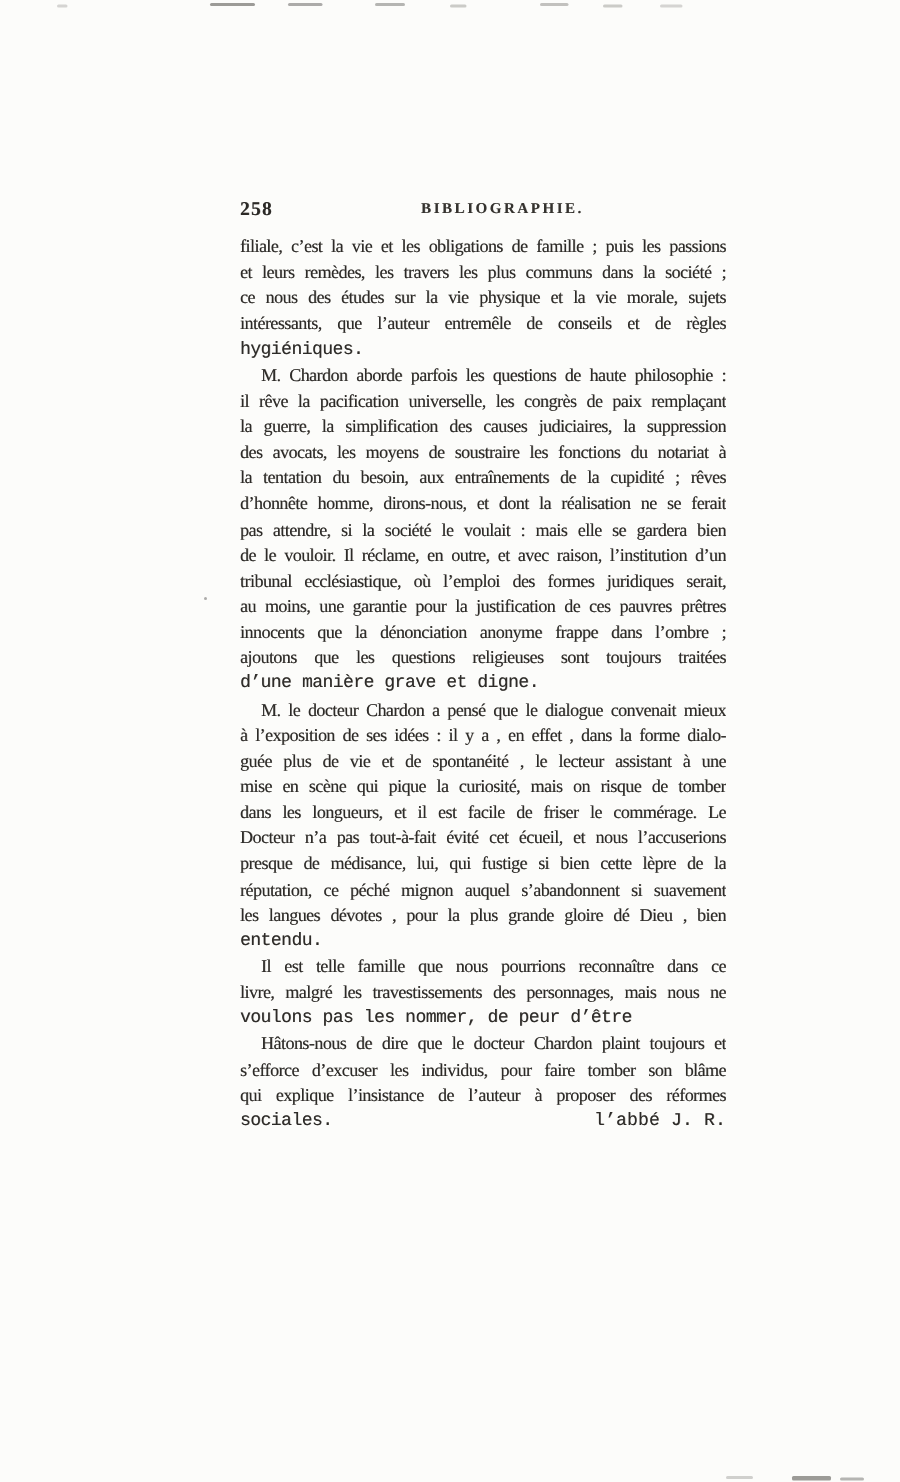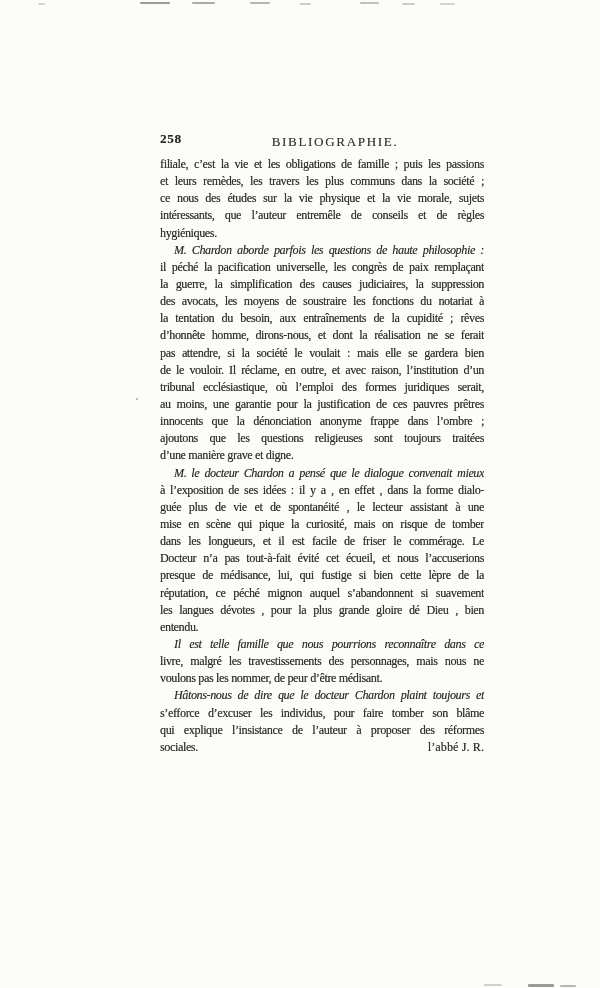--- a/index.html
+++ b/index.html
@@ -29,22 +29,22 @@
     font-size: 13px;
     font-weight: 700;
     letter-spacing: 0.8px;
     color: #2b2926;
     text-shadow: 0.3px 0.3px 0.4px rgba(45,40,35,0.45);
   }
 
   .running-head {
     text-align: center;
     padding-top: 3px;
-    font-size: 13px;
-    font-weight: 400;
+    font-size: 10px;
+    font-weight: 700;
     letter-spacing: 1.7px;
     transform: translateX(13px);
     color: #34322e;
     text-shadow: 0.2px 0.2px 0.3px rgba(45,40,35,0.4);
   }
 
   .page-body {
     font-size: 12px;
     line-height: 17.15px;
     letter-spacing: -0.35px;
@@ -54,22 +54,22 @@
 
   .para { margin: 0; }
 
   .line {
     height: 17.15px;
     overflow: hidden;
     text-align: justify;
     text-align-last: justify;
     white-space: normal;
   }
-  .line.last { text-align: left; text-align-last: left; }
-  .line.indent { text-indent: 14px; font-style: italic; }
+  .line.last { text-align: left; text-align-last: left; font-family: Liberation Mono, monospace; }
+  .line.indent { text-indent: 14px; }
 
   .sigrow { display: flex; justify-content: space-between; align-items: center; }
   .sigrow .sig { letter-spacing: 0.1px; }
 
   
   .art { position: absolute; background: #4c4a46; border-radius: 1px; }
   .a1  { left: 38px;  top: 3px;  width: 7px;  height: 2px; opacity: .22; }
   .a2  { left: 140px; top: 2px;  width: 30px; height: 2px; opacity: .55; }
   .a3  { left: 192px; top: 2px;  width: 23px; height: 2px; opacity: .45; }
   .a4  { left: 250px; top: 2px;  width: 20px; height: 2px; opacity: .40; }
@@ -108,21 +108,21 @@
     <div class="page-body">
         <div class="para">
           <div class="line full">filiale, c’est la vie et les obligations de famille ; puis les passions</div>
           <div class="line full">et leurs remèdes, les travers les plus communs dans la société ;</div>
           <div class="line full">ce nous des études sur la vie physique et la vie morale, sujets</div>
           <div class="line full">intéressants, que l’auteur entremêle de conseils et de règles</div>
           <div class="line last">hygiéniques.</div>
         </div>
         <div class="para">
           <div class="line full indent">M. Chardon aborde parfois les questions de haute philosophie :</div>
-          <div class="line full">il péché la pacification universelle, les congrès de paix remplaçant</div>
+          <div class="line full">il rêve la pacification universelle, les congrès de paix remplaçant</div>
           <div class="line full">la guerre, la simplification des causes judiciaires, la suppression</div>
           <div class="line full">des avocats, les moyens de soustraire les fonctions du notariat à</div>
           <div class="line full">la tentation du besoin, aux entraînements de la cupidité ; rêves</div>
           <div class="line full">d’honnête homme, dirons-nous, et dont la réalisation ne se ferait</div>
           <div class="line full">pas attendre, si la société le voulait : mais elle se gardera bien</div>
           <div class="line full">de le vouloir. Il réclame, en outre, et avec raison, l’institution d’un</div>
           <div class="line full">tribunal ecclésiastique, où l’emploi des formes juridiques serait,</div>
           <div class="line full">au moins, une garantie pour la justification de ces pauvres prêtres</div>
           <div class="line full">innocents que la dénonciation anonyme frappe dans l’ombre ;</div>
           <div class="line full">ajoutons que les questions religieuses sont toujours traitées</div>

